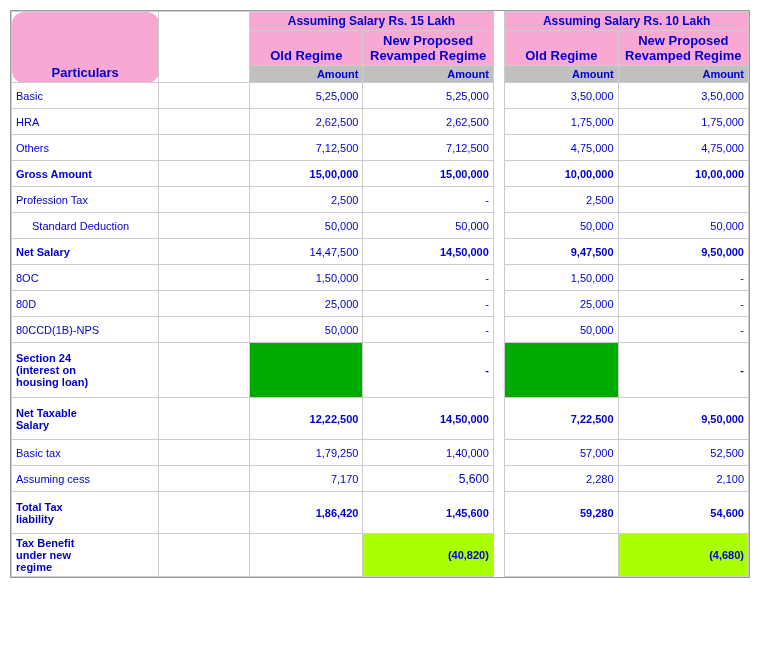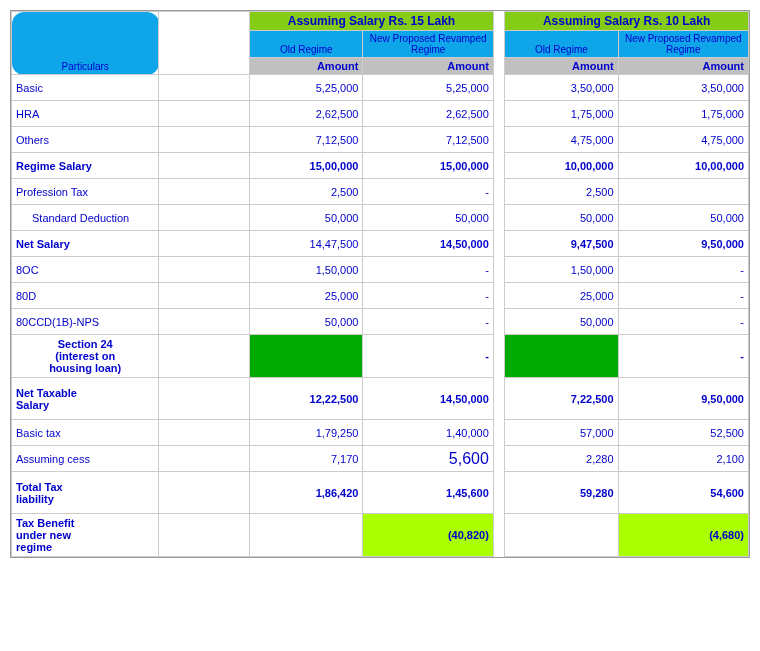--- a/index.html
+++ b/index.html
@@ -27,33 +27,33 @@
     }
     
     .col-particulars { width: 130px; text-align: left; }
     .col-old1 { width: 100px; }
     .col-new1 { width: 115px; }
     .col-old2 { width: 100px; }
     .col-new2 { width: 115px; }
 
     
     .header-group {
-      background-color: #84cc16;
+      background-color: #f9a8d4;
       color: #0000cc;
       font-weight: bold;
       text-align: center;
       font-size: 12px;
     }
     .header-sub {
-      background-color: #0ea5e9;
+      background-color: #f9a8d4;
       color: #0000cc;
-      font-weight: normal;
+      font-weight: bold;
       text-align: center;
       vertical-align: bottom;
-      font-size: 10px;
+      font-size: 13px;
     }
     .header-amount {
       background-color: #c0c0c0;
       color: #0000cc;
       font-weight: bold;
       text-align: right;
       vertical-align: bottom;
     }
 
     
@@ -114,21 +114,21 @@
         <tr style="height: 26px;">
           <td style="text-align: left; vertical-align: middle; color: rgb(0, 0, 204); font-weight: normal; font-size: 11px; padding: 3px 4px;">Others</td>
           <td style="background: rgb(255, 255, 255);"></td>
           <td style="color: rgb(0, 0, 204); font-weight: normal; text-align: right; vertical-align: middle; font-size: 11px;">7,12,500</td>
           <td style="color: rgb(0, 0, 204); font-weight: normal; text-align: right; vertical-align: middle; font-size: 11px;">7,12,500</td>
           <td style="border: none; background: rgb(255, 255, 255); width: 10px;"></td>
           <td style="color: rgb(0, 0, 204); font-weight: normal; text-align: right; vertical-align: middle; font-size: 11px;">4,75,000</td>
           <td style="color: rgb(0, 0, 204); font-weight: normal; text-align: right; vertical-align: middle; font-size: 11px;">4,75,000</td>
         </tr>
         <tr style="height: 26px;">
-          <td style="text-align: left; vertical-align: middle; color: rgb(0, 0, 204); font-weight: bold; font-size: 11px; padding: 3px 4px;">Regime  Salary</td>
+          <td style="text-align: left; vertical-align: middle; color: rgb(0, 0, 204); font-weight: bold; font-size: 11px; padding: 3px 4px;">Gross  Amount</td>
           <td style="background: rgb(255, 255, 255);"></td>
           <td style="color: rgb(0, 0, 204); font-weight: bold; text-align: right; vertical-align: middle; font-size: 11px;">15,00,000</td>
           <td style="color: rgb(0, 0, 204); font-weight: bold; text-align: right; vertical-align: middle; font-size: 11px;">15,00,000</td>
           <td style="border: none; background: rgb(255, 255, 255); width: 10px;"></td>
           <td style="color: rgb(0, 0, 204); font-weight: bold; text-align: right; vertical-align: middle; font-size: 11px;">10,00,000</td>
           <td style="color: rgb(0, 0, 204); font-weight: bold; text-align: right; vertical-align: middle; font-size: 11px;">10,00,000</td>
         </tr>
         <tr style="height: 26px;">
           <td style="text-align: left; vertical-align: middle; color: rgb(0, 0, 204); font-weight: normal; font-size: 11px; padding: 3px 4px;">Profession Tax</td>
           <td style="background: rgb(255, 255, 255);"></td>
@@ -177,21 +177,21 @@
         <tr style="height: 26px;">
           <td style="text-align: left; vertical-align: middle; color: rgb(0, 0, 204); font-weight: normal; font-size: 11px; padding: 3px 4px;">80CCD(1B)-NPS</td>
           <td style="background: rgb(255, 255, 255);"></td>
           <td style="color: rgb(0, 0, 204); font-weight: normal; text-align: right; vertical-align: middle; font-size: 11px;">50,000</td>
           <td style="color: rgb(0, 0, 204); font-weight: normal; text-align: right; vertical-align: middle; font-size: 11px;">-</td>
           <td style="border: none; background: rgb(255, 255, 255); width: 10px;"></td>
           <td style="color: rgb(0, 0, 204); font-weight: normal; text-align: right; vertical-align: middle; font-size: 11px;">50,000</td>
           <td style="color: rgb(0, 0, 204); font-weight: normal; text-align: right; vertical-align: middle; font-size: 11px;">-</td>
         </tr>
         <tr style="height: 42px;">
-          <td style="text-align: center; vertical-align: middle; color: rgb(0, 0, 204); font-weight: bold; font-size: 11px; padding: 3px 4px;">Section  24<br>(interest on<br>housing loan)</td>
+          <td style="text-align: left; vertical-align: middle; color: rgb(0, 0, 204); font-weight: bold; font-size: 11px; padding: 9px 4px;">Section  24<br>(interest on<br>housing loan)</td>
           <td style="background: rgb(255, 255, 255);"></td>
           <td style="color: rgb(0, 0, 204); font-weight: bold; text-align: right; vertical-align: middle; font-size: 11px; background-color: rgb(0, 170, 0);"></td>
           <td style="color: rgb(0, 0, 204); font-weight: bold; text-align: right; vertical-align: middle; font-size: 11px;">-</td>
           <td style="border: none; background: rgb(255, 255, 255); width: 10px;"></td>
           <td style="color: rgb(0, 0, 204); font-weight: bold; text-align: right; vertical-align: middle; font-size: 11px; background-color: rgb(0, 170, 0);"></td>
           <td style="color: rgb(0, 0, 204); font-weight: bold; text-align: right; vertical-align: middle; font-size: 11px;">-</td>
         </tr>
         <tr style="height: 42px;">
           <td style="text-align: left; vertical-align: middle; color: rgb(0, 0, 204); font-weight: bold; font-size: 11px; padding: 3px 4px;">Net Taxable<br>Salary</td>
           <td style="background: rgb(255, 255, 255);"></td>
@@ -207,21 +207,21 @@
           <td style="color: rgb(0, 0, 204); font-weight: normal; text-align: right; vertical-align: middle; font-size: 11px;">1,79,250</td>
           <td style="color: rgb(0, 0, 204); font-weight: normal; text-align: right; vertical-align: middle; font-size: 11px;">1,40,000</td>
           <td style="border: none; background: rgb(255, 255, 255); width: 10px;"></td>
           <td style="color: rgb(0, 0, 204); font-weight: normal; text-align: right; vertical-align: middle; font-size: 11px;">57,000</td>
           <td style="color: rgb(0, 0, 204); font-weight: normal; text-align: right; vertical-align: middle; font-size: 11px;">52,500</td>
         </tr>
         <tr style="height: 26px;">
           <td style="text-align: left; vertical-align: middle; color: rgb(0, 0, 204); font-weight: normal; font-size: 11px; padding: 3px 4px;">Assuming  cess</td>
           <td style="background: rgb(255, 255, 255);"></td>
           <td style="color: rgb(0, 0, 204); font-weight: normal; text-align: right; vertical-align: middle; font-size: 11px;">7,170</td>
-          <td style="color: rgb(0, 0, 204); font-weight: normal; text-align: right; vertical-align: middle; font-size: 16px;">5,600</td>
+          <td style="color: rgb(0, 0, 204); font-weight: normal; text-align: right; vertical-align: middle; font-size: 12px;">5,600</td>
           <td style="border: none; background: rgb(255, 255, 255); width: 10px;"></td>
           <td style="color: rgb(0, 0, 204); font-weight: normal; text-align: right; vertical-align: middle; font-size: 11px;">2,280</td>
           <td style="color: rgb(0, 0, 204); font-weight: normal; text-align: right; vertical-align: middle; font-size: 11px;">2,100</td>
         </tr>
         <tr style="height: 42px;">
           <td style="text-align: left; vertical-align: middle; color: rgb(0, 0, 204); font-weight: bold; font-size: 11px; padding: 3px 4px;">Total  Tax<br>liability</td>
           <td style="background: rgb(255, 255, 255);"></td>
           <td style="color: rgb(0, 0, 204); font-weight: bold; text-align: right; vertical-align: middle; font-size: 11px;">1,86,420</td>
           <td style="color: rgb(0, 0, 204); font-weight: bold; text-align: right; vertical-align: middle; font-size: 11px;">1,45,600</td>
           <td style="border: none; background: rgb(255, 255, 255); width: 10px;"></td>

